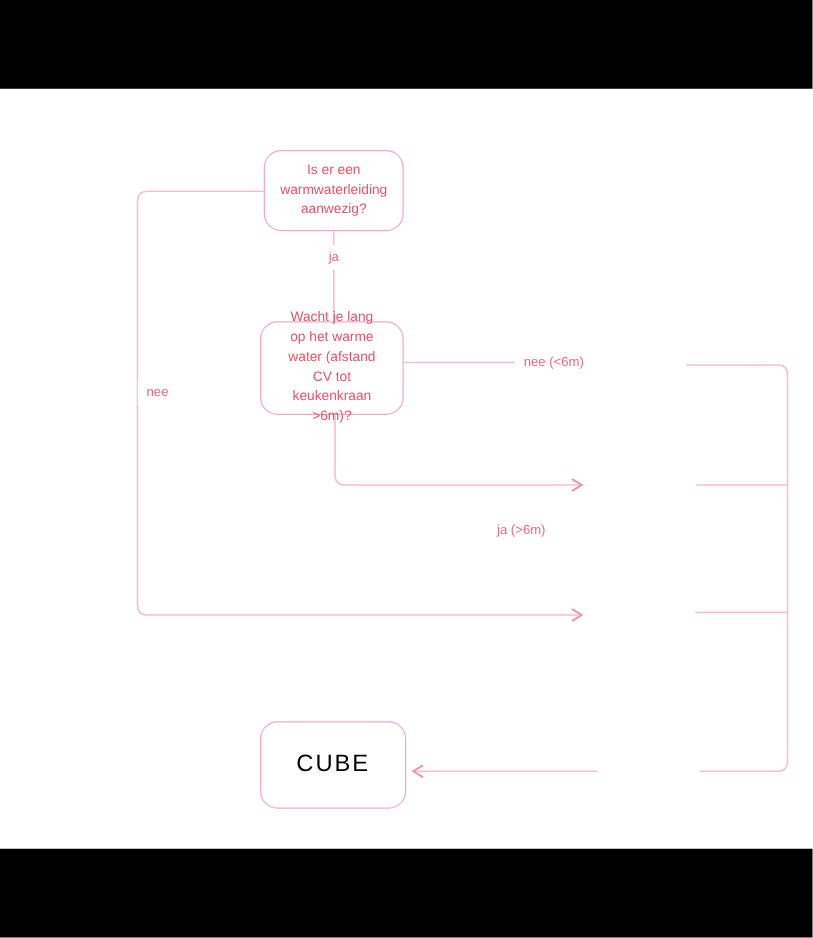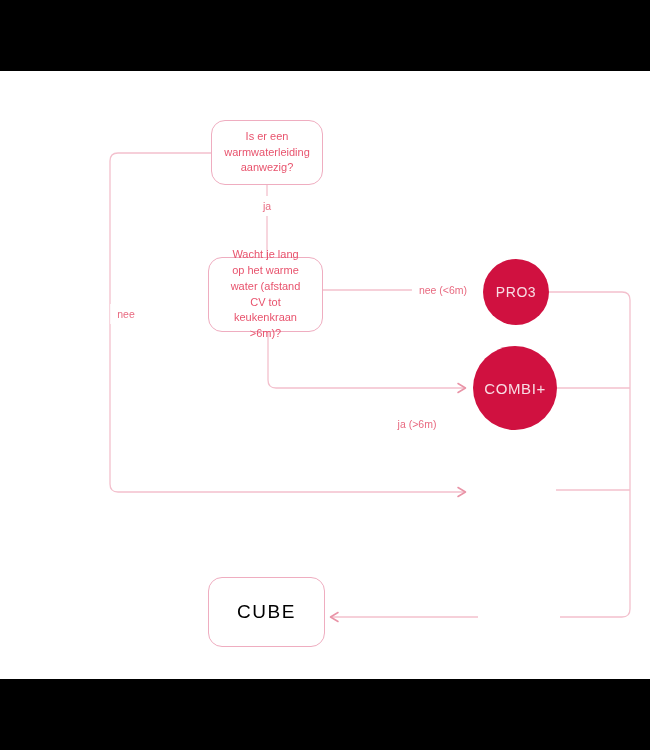--- a/index.html
+++ b/index.html
@@ -105,27 +105,21 @@
 
   <div class="node-box q1">
     <span>Is er een warmwaterleiding aanwezig?</span>
   </div>
 
   <div class="node-box q2">
     <span>Wacht je lang op het warme water (afstand CV tot keukenkraan &gt;6m)?</span>
   </div>
 
 
-  <div class="circle pro3">
-    <span>PRO3</span>
-  </div>
 
-  <div class="circle combiplus">
-    <span>COMBI+</span>
-  </div>
 
 
   <div class="node-box cube">
     <span>CUBE</span>
   </div>
 
   <span class="edge-label ja">ja</span>
   <span class="edge-label nee">nee</span>
   <span class="edge-label nee6">nee (&lt;6m)</span>
   <span class="edge-label ja6">ja (&gt;6m)</span>

